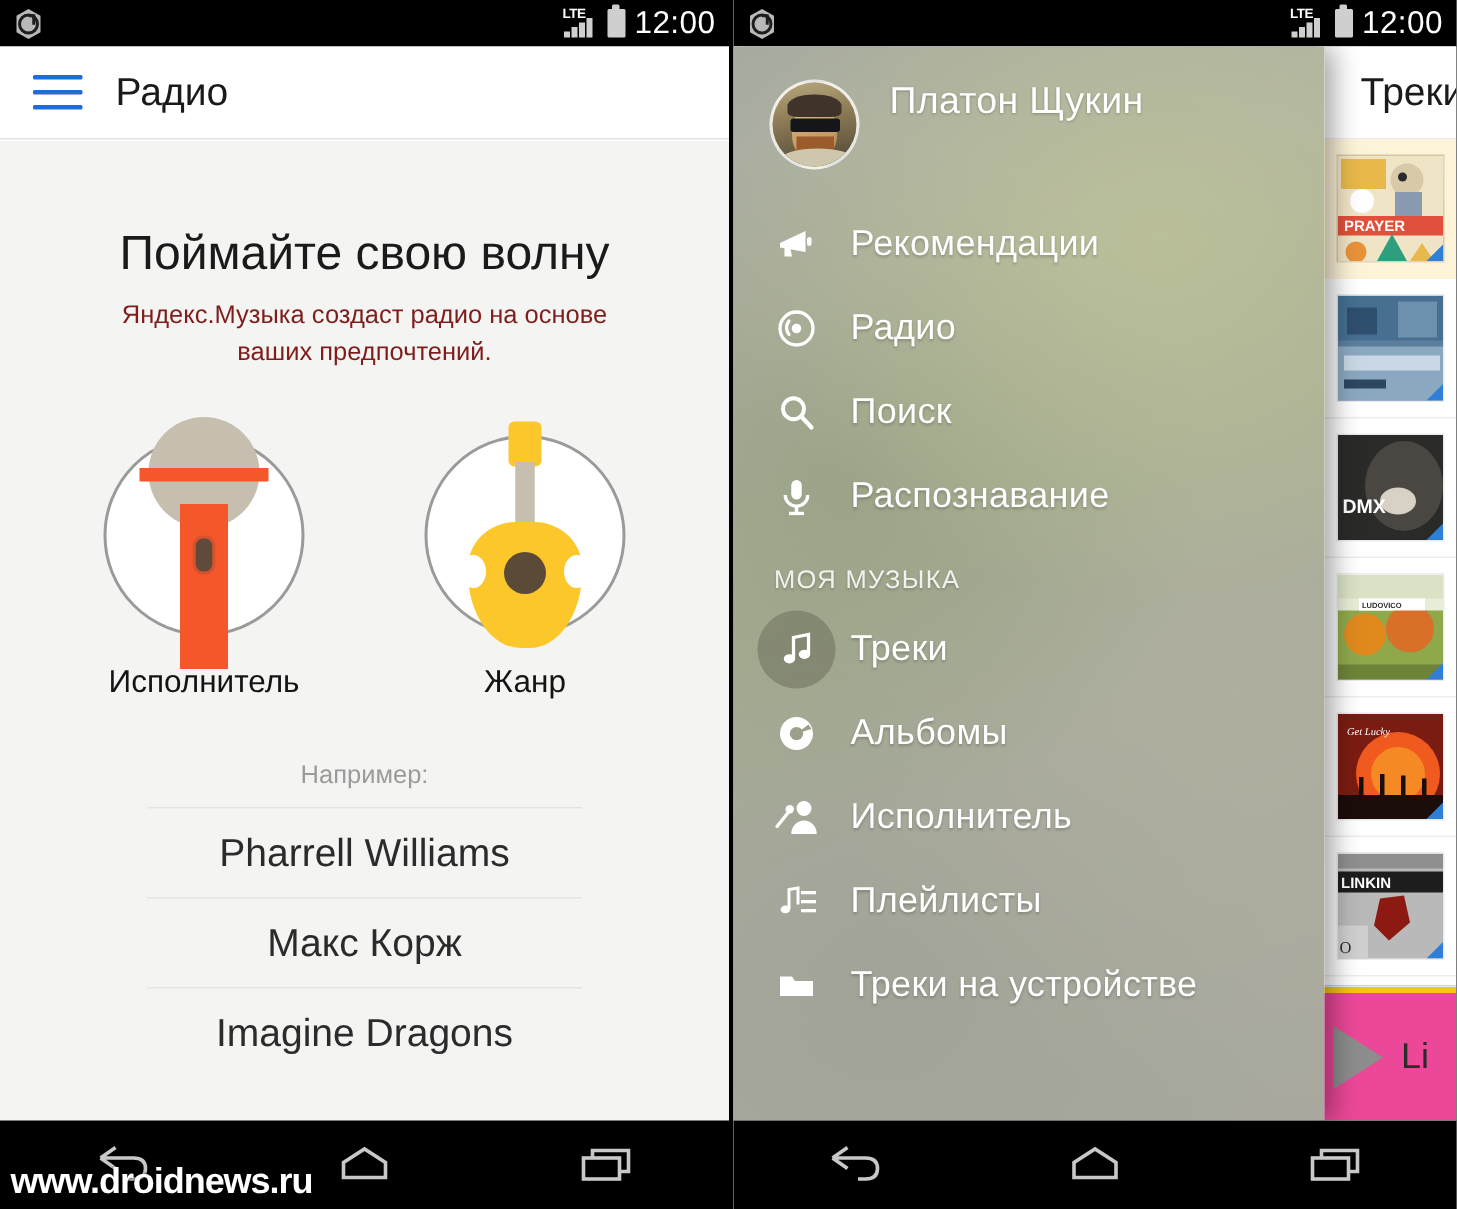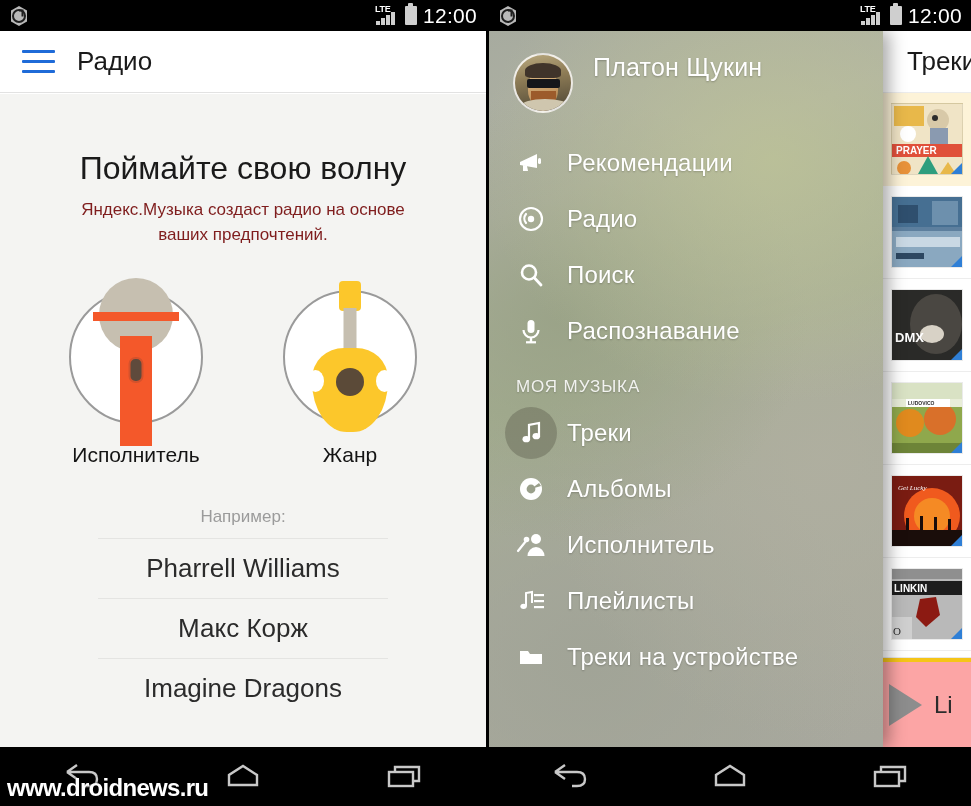--- a/index.html
+++ b/index.html
@@ -207,21 +207,21 @@
     position: relative; overflow: hidden;
     border: 1px solid rgba(0,0,0,.08);
   }
   .cover::after {
     content: ""; position: absolute; right: 0; bottom: 0;
     border-style: solid; border-width: 0 0 11px 11px;
     border-color: transparent transparent #2f7fd6 transparent;
   }
   .player-bar {
     position: absolute; left: 0; right: 0; bottom: 0; height: 90px;
-    background: #fca5a5; border-top: 1px solid #e8e8e8;
+    background: #ec4899; border-top: 1px solid #e8e8e8;
   }
   .player-progress { height: 4px; background: #f5c518; width: 100%; }
   .player-inner { display: flex; align-items: center; height: 86px; padding-left: 10px; gap: 12px; }
   .play-tri {
     width: 0; height: 0; border-style: solid;
     border-width: 21px 0 21px 33px;
     border-color: transparent transparent transparent #8d8d8d;
   }
   .player-track {
     font-size: 24px; color: #2b2b2b; white-space: nowrap;

